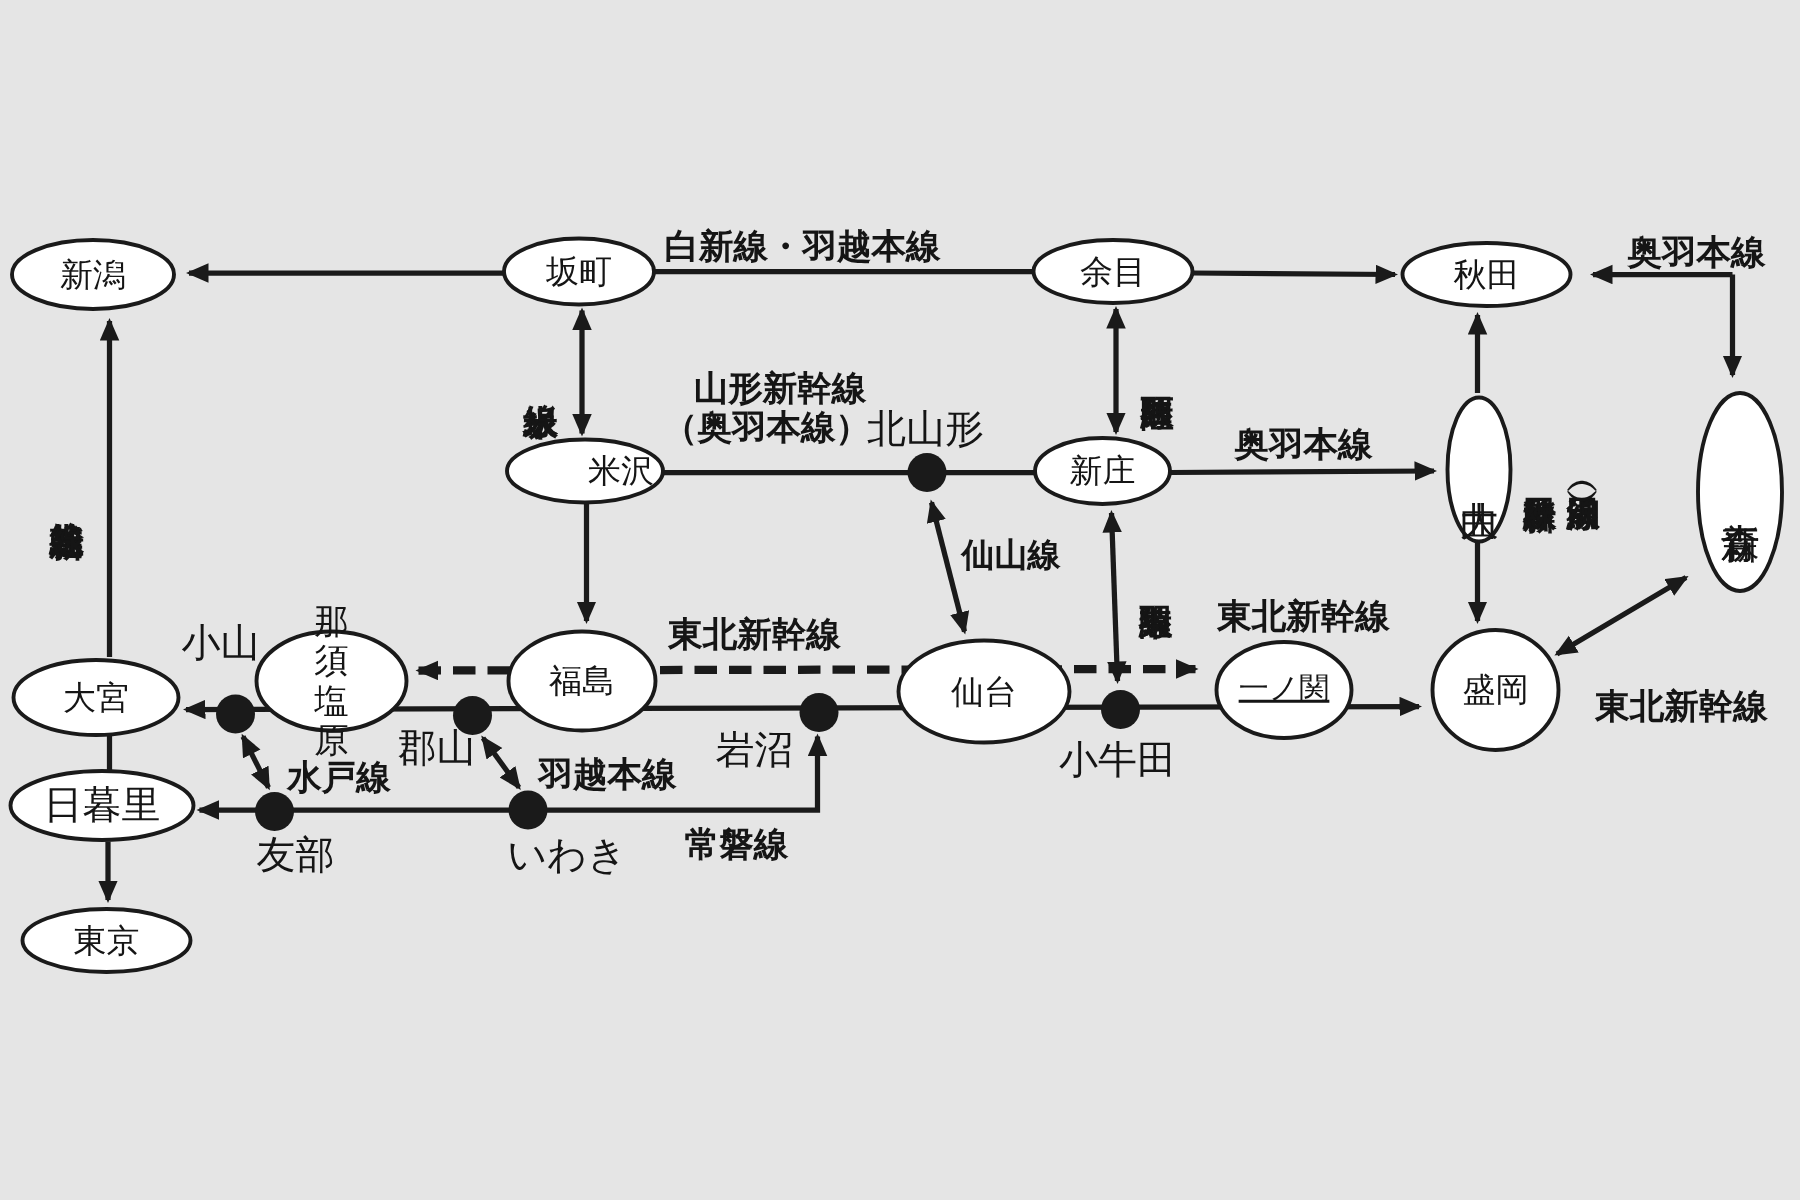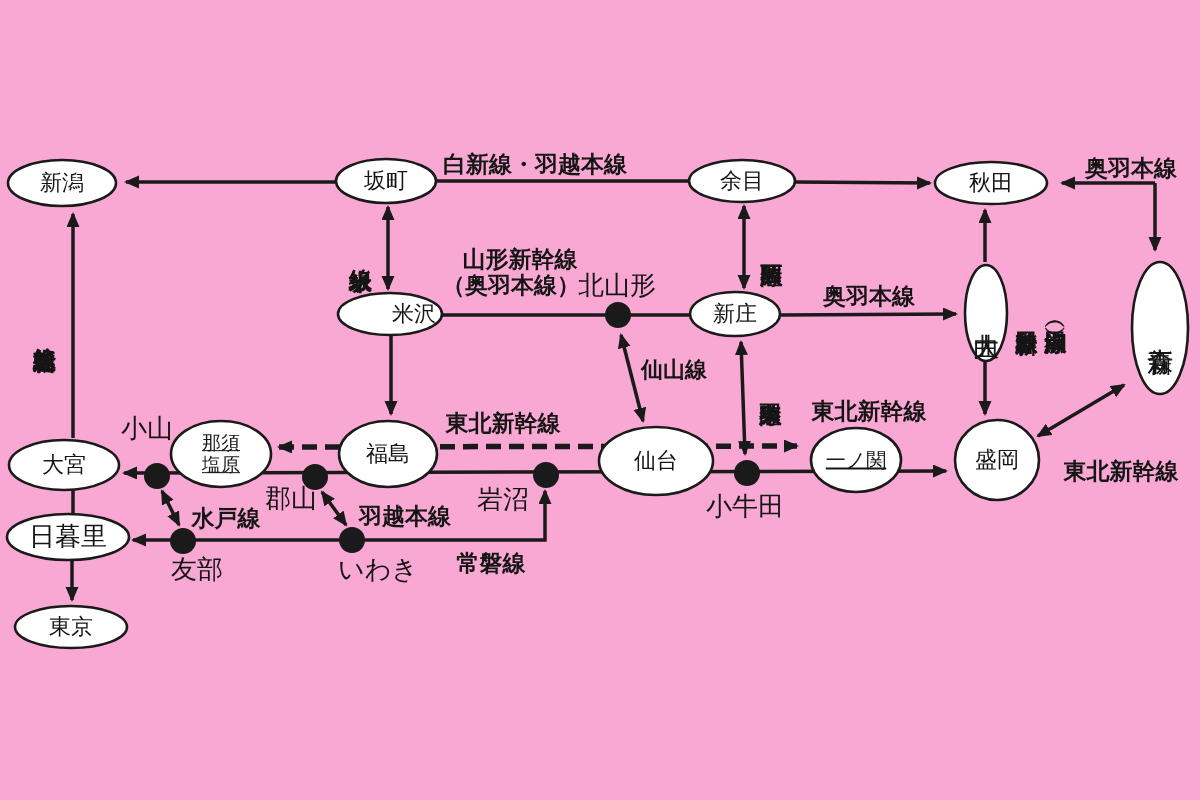--- a/index.html
+++ b/index.html
@@ -1,30 +1,30 @@
 <!DOCTYPE html>
 <html><head>
 <meta charset="utf-8">
 <style>
   html,body{margin:0;padding:0;background:#fff;}
   #stage{
-    position:relative;width:1200px;height:800px;background:#f9a8d4;overflow:hidden;
+    position:relative;width:1200px;height:800px;background:#e5e5e5;overflow:hidden;
     font-family:"Liberation Sans","DejaVu Sans",sans-serif;color:#151515;
   }
   #net{position:absolute;left:0;top:0;}
   .lbl{
     position:absolute;transform:translate(-50%,-50%);
     font-size:22px;font-weight:400;line-height:1.05;
     white-space:nowrap;text-align:center;color:#151515;
     letter-spacing:0px;
   }
   .b{font-weight:700;}
   .v{writing-mode:vertical-rl;text-orientation:mixed;}
   .wrap2{white-space:normal;word-break:break-all;width:44px;line-height:1.15;}
-  .fs19{font-size:19px;text-decoration:underline;}.fs20{font-size:20px;text-decoration:underline;}.fs21{font-size:26px;}
+  .fs19{font-size:23px;}.fs20{font-size:20px;text-decoration:underline;}.fs21{font-size:26px;}
   .fs22{font-size:22px;}.fs23{font-size:23px;}
 </style>
 </head>
 <body>
 
 <div id="stage">
 
   <svg id="net" width="1200" height="800" viewBox="0 0 1200 800">
     <defs>
       <marker id="ah" markerUnits="userSpaceOnUse" markerWidth="18" markerHeight="16" refX="13" refY="6.5" orient="auto-start-reverse">

